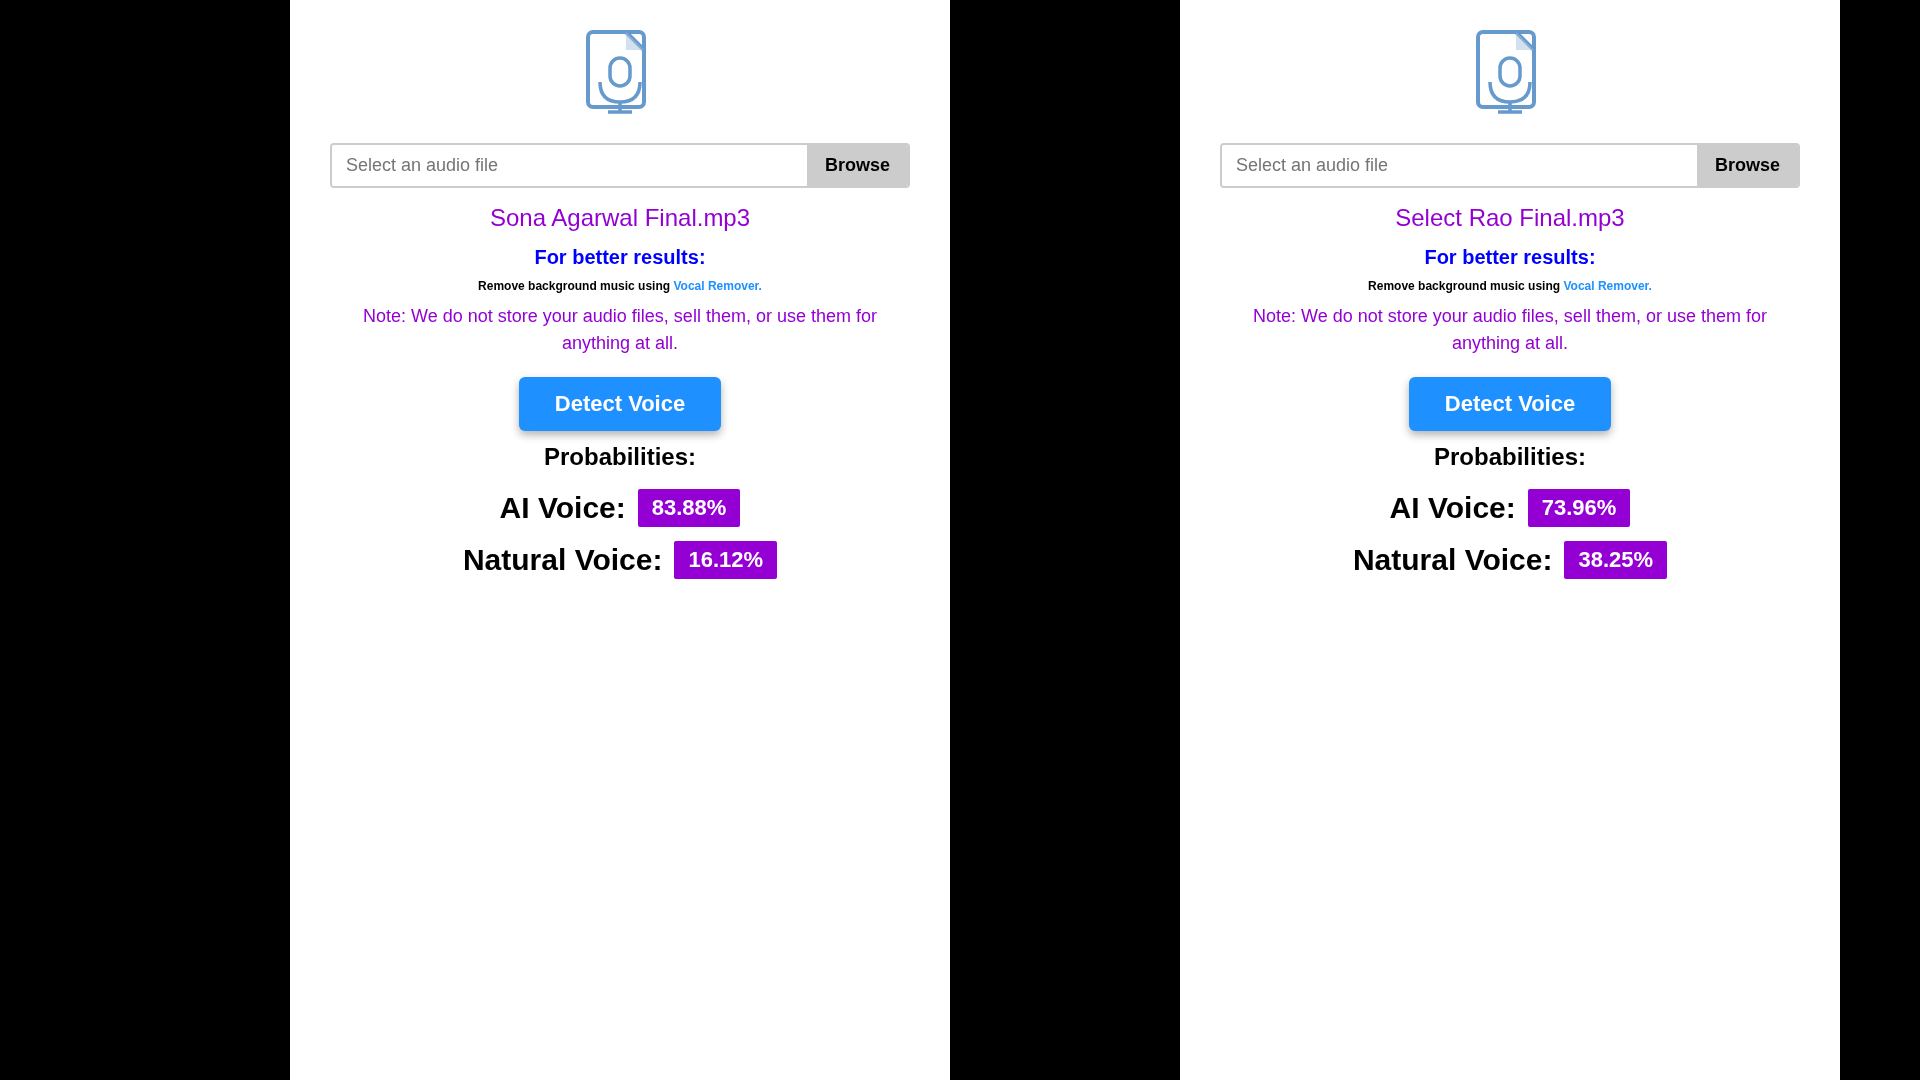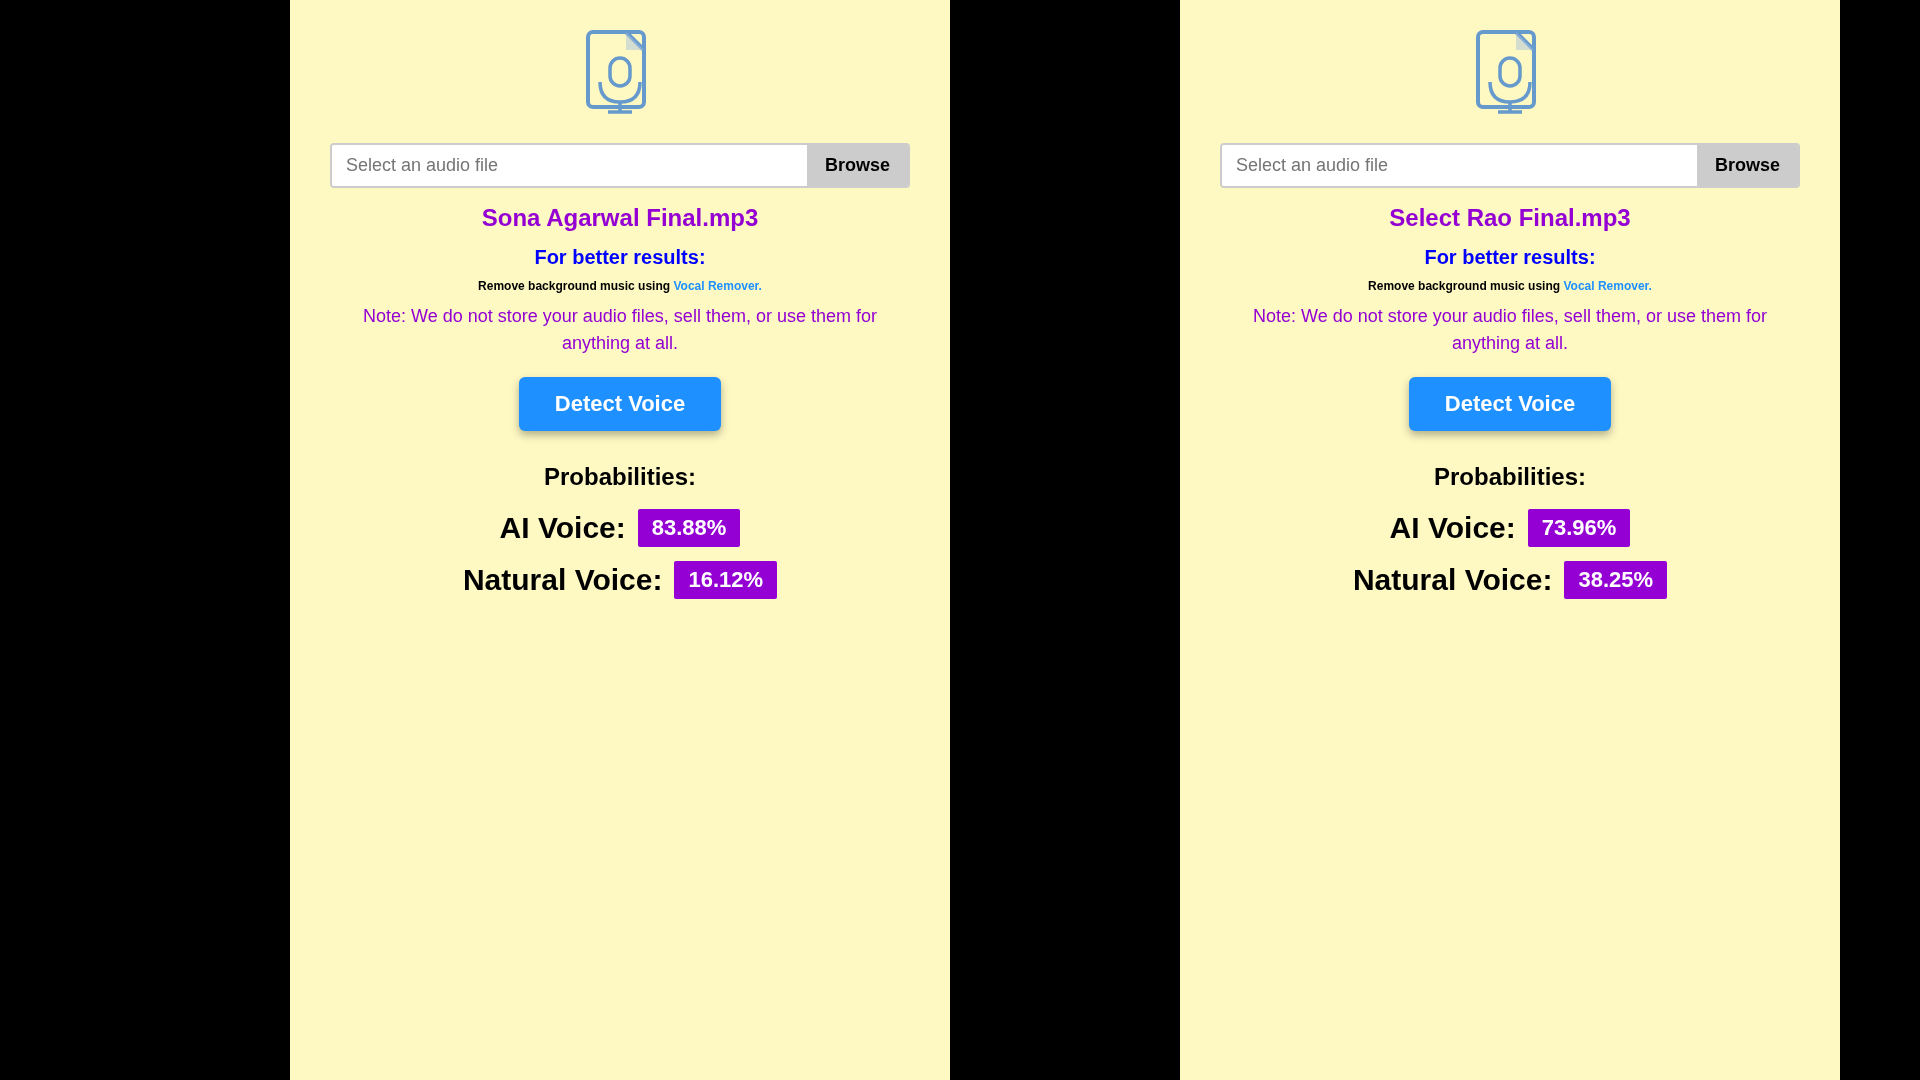--- a/index.html
+++ b/index.html
@@ -8,21 +8,21 @@
       width: 1920px;
       height: 1080px;
       background: #000;
       display: flex;
       align-items: stretch;
       font-family: Arial, sans-serif;
       overflow: hidden;
     }
 
     .panel {
-      background: #fef9c3;
+      background: #ffffff;
       display: flex;
       flex-direction: column;
       align-items: center;
       padding: 30px 40px 40px;
       width: 660px;
       flex-shrink: 0;
     }
 
     .panel-left {
       margin-left: 145px;
@@ -77,21 +77,21 @@
       border: none;
       padding: 10px 18px;
       font-size: 18px;
       font-weight: bold;
       color: #000;
       cursor: pointer;
     }
 
     .filename {
       font-size: 24px;
-      font-weight: bold;
+      font-weight: normal;
       color: #9400D3;
       text-align: center;
       margin-bottom: 14px;
     }
 
     .better-results {
       font-size: 20px;
       font-weight: bold;
       color: #0000FF;
       text-align: center;
@@ -122,21 +122,21 @@
 
     .detect-btn {
       background: #1E90FF;
       color: #fff;
       border: none;
       padding: 14px 36px;
       font-size: 22px;
       font-weight: bold;
       border-radius: 6px;
       cursor: pointer;
-      margin-bottom: 32px;
+      margin-bottom: 12px;
       box-shadow: 0 4px 8px rgba(0,0,0,0.3);
     }
 
     .probabilities-label {
       font-size: 24px;
       font-weight: bold;
       color: #000;
       text-align: right;
       margin-bottom: 18px;
     }

